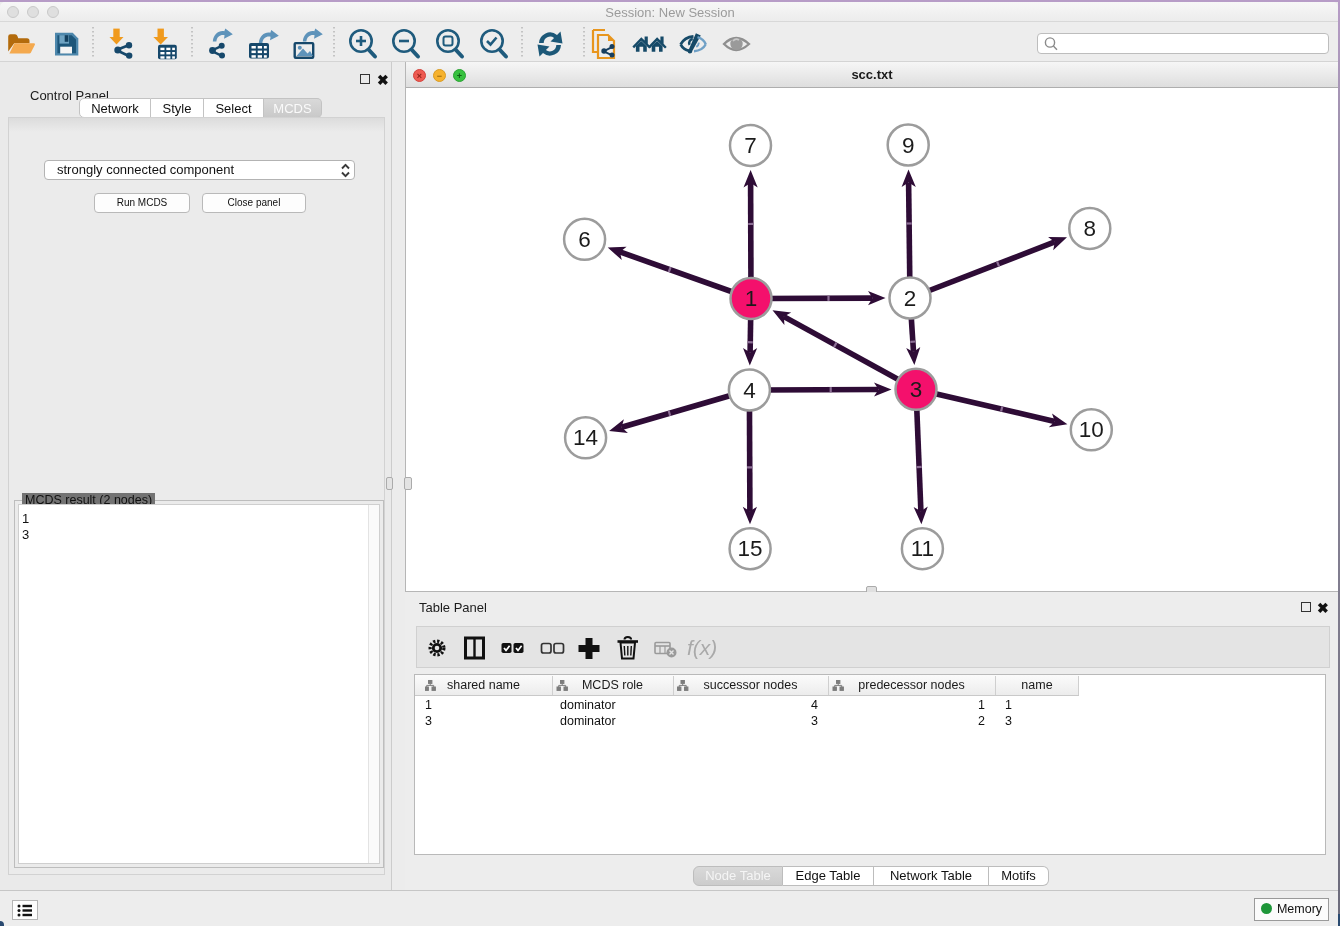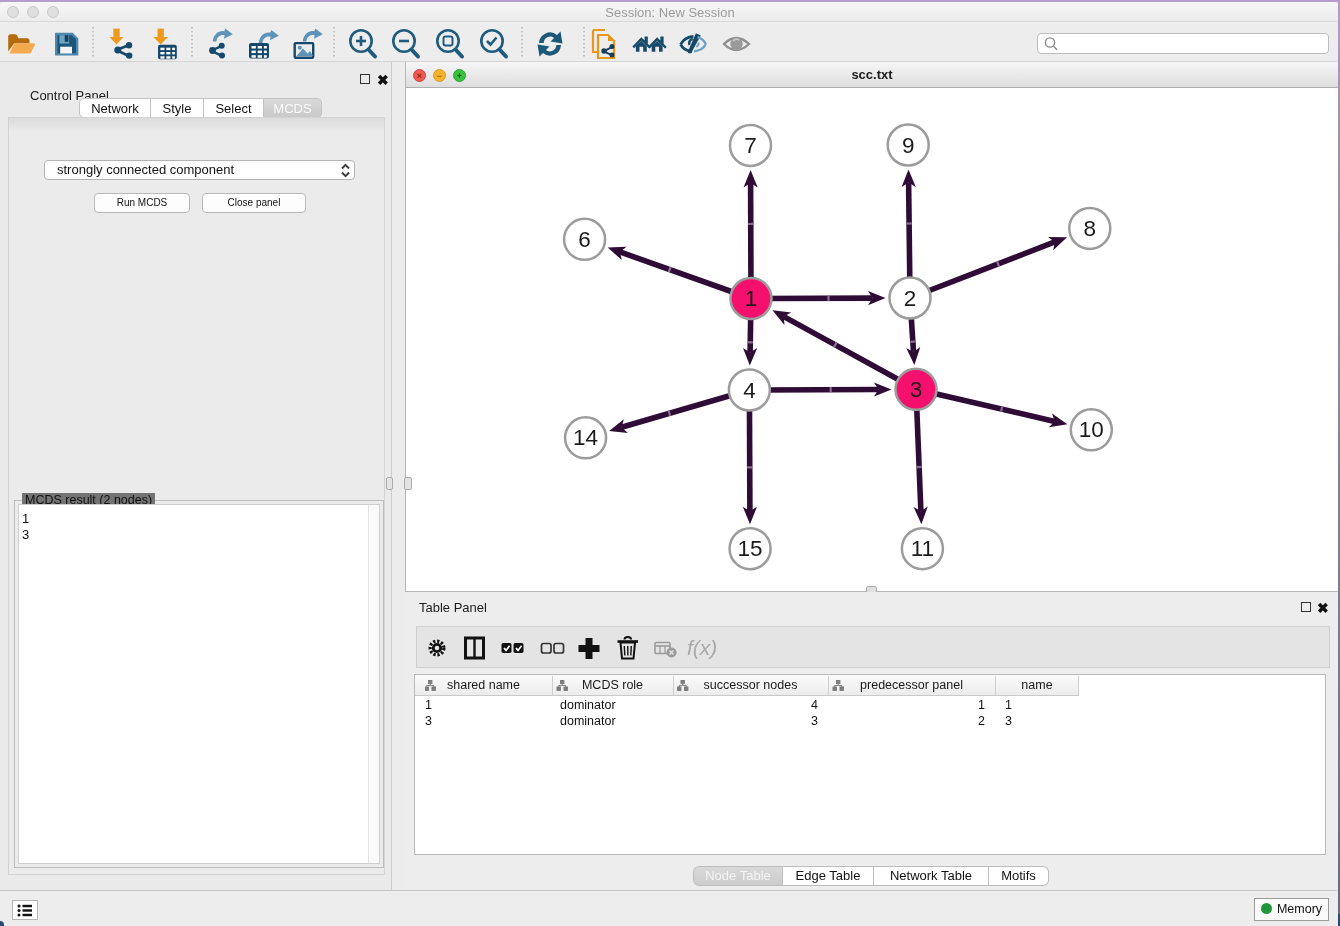--- a/index.html
+++ b/index.html
@@ -374,21 +374,21 @@
   <path d="M252.5,23.5 l4,4 M256.5,23.5 l-4,4" stroke="#e4e4e4" stroke-width="1.4"></path>
           </g>
   <text x="270" y="28" font-family="Liberation Serif" font-style="italic" font-size="21" fill="#a9a9a9">f(x)</text>
   </svg>
   </div>
   <div class="abs" id="ttable">
     <div class="abs" id="thead">
       <div class="th" style="left:0;width:137px;">shared name</div>
       <div class="th" style="left:137px;width:121px;">MCDS role</div>
       <div class="th" style="left:258px;width:155px;">successor nodes</div>
-      <div class="th" style="left:413px;width:167px;">predecessor panel</div>
+      <div class="th" style="left:413px;width:167px;">predecessor nodes</div>
       <div class="th" style="left:580px;width:84px;">name</div>
       <div class="thsep" style="left:137px;"></div>
       <div class="thsep" style="left:258px;"></div>
       <div class="thsep" style="left:413px;"></div>
       <div class="thsep" style="left:580px;"></div>
       <div class="thsep" style="left:663px;"></div>
     </div>
     <svg class="abs" style="left:10px;top:5px;" width="420" height="12" viewBox="0 0 420 12">
       <g fill="#7d7d7d" stroke="#7d7d7d" stroke-width="1">
       <g transform="translate(0,0)">

